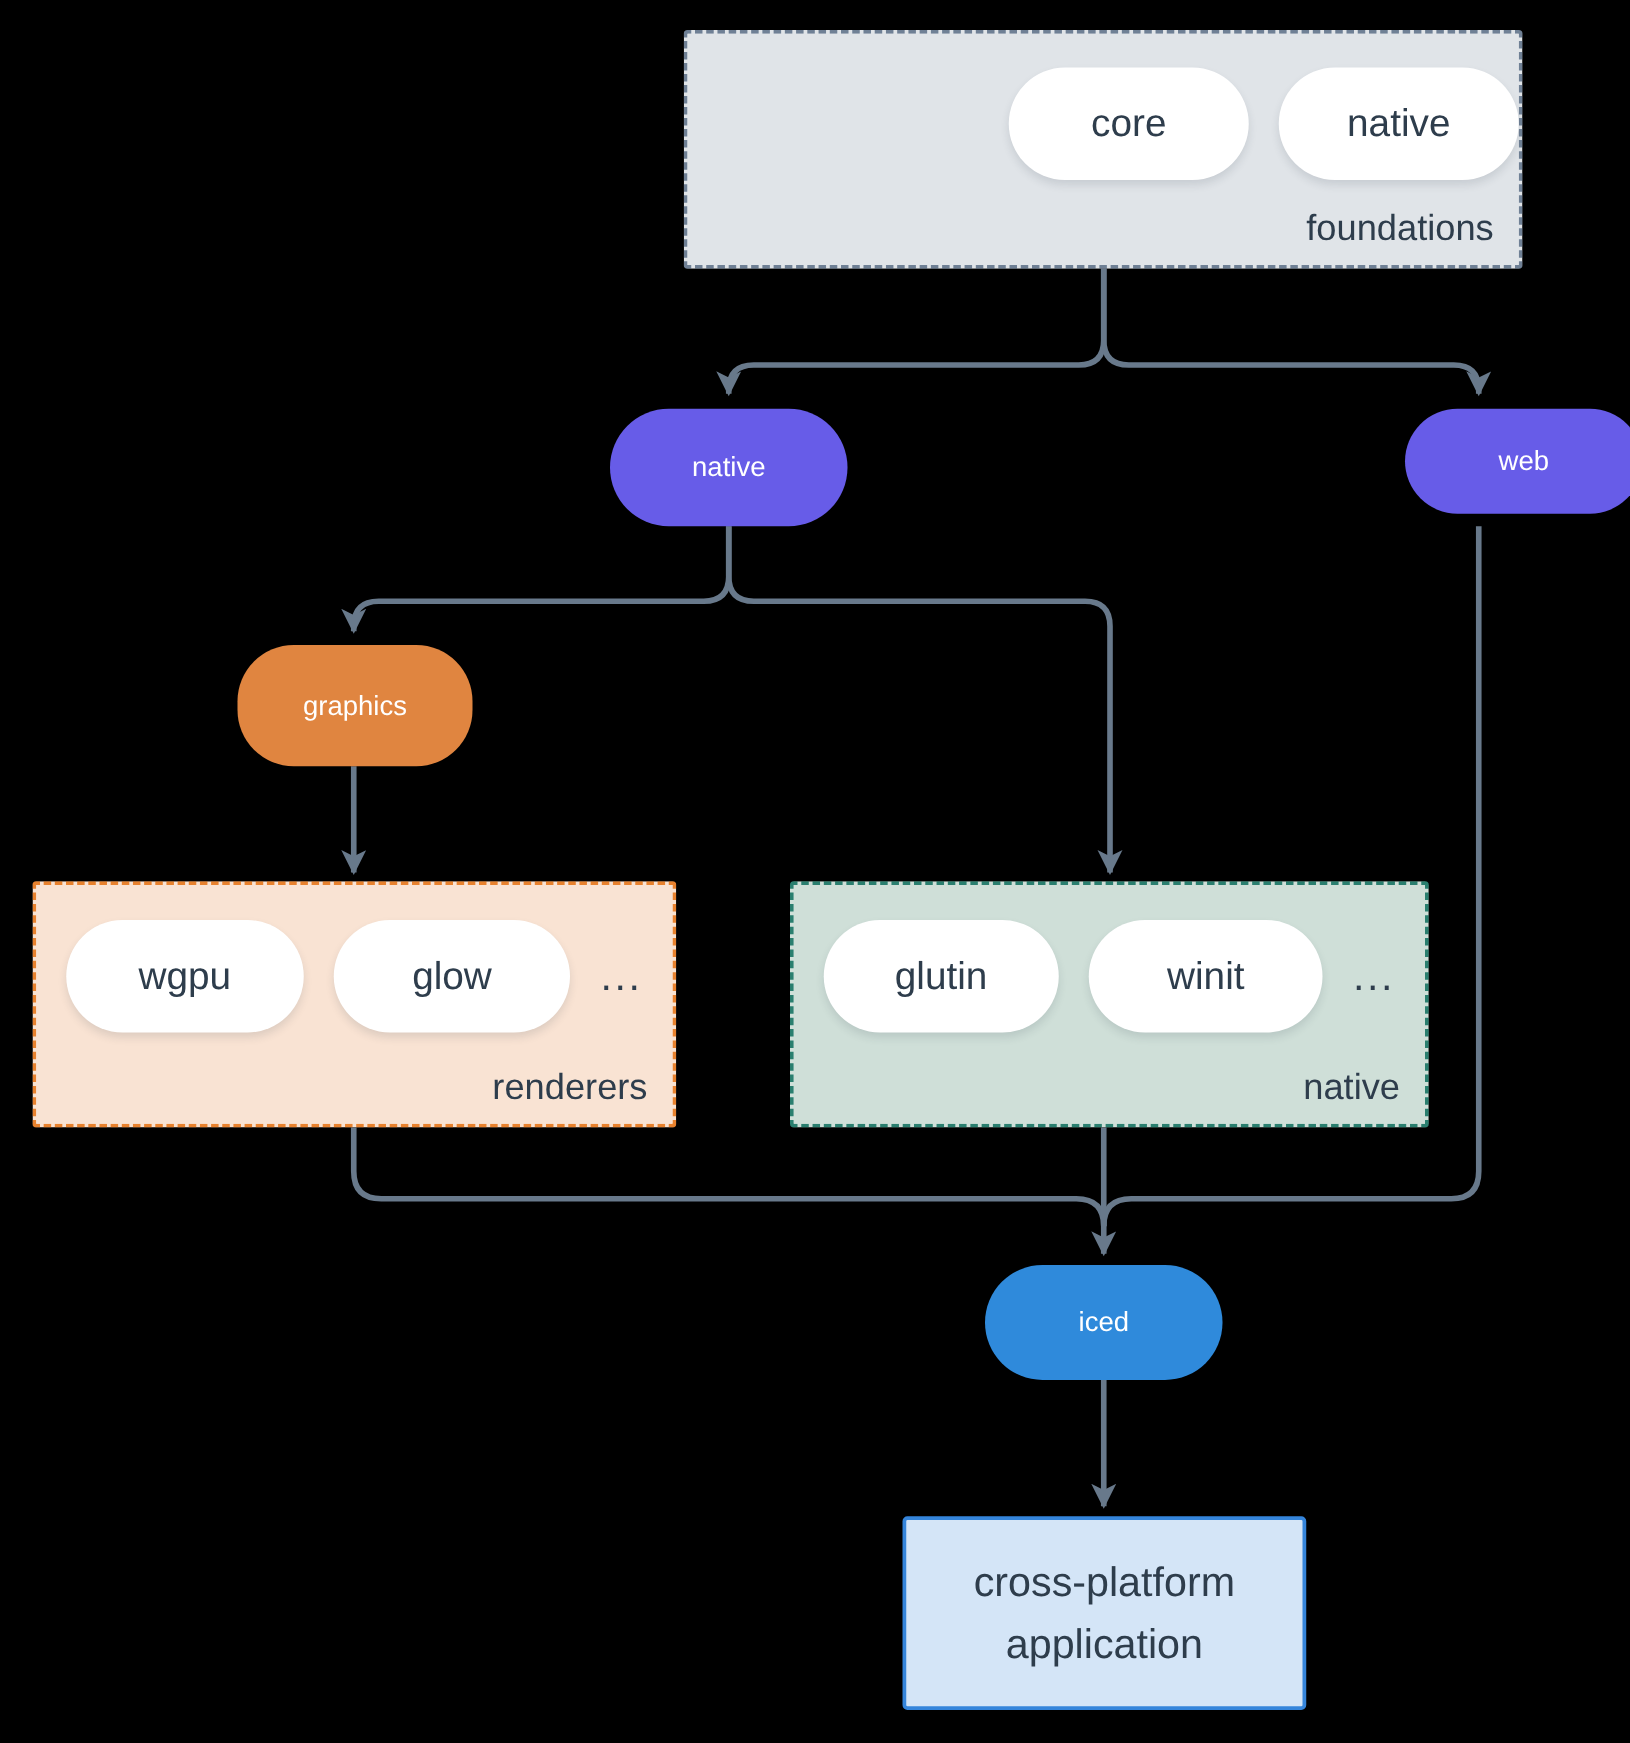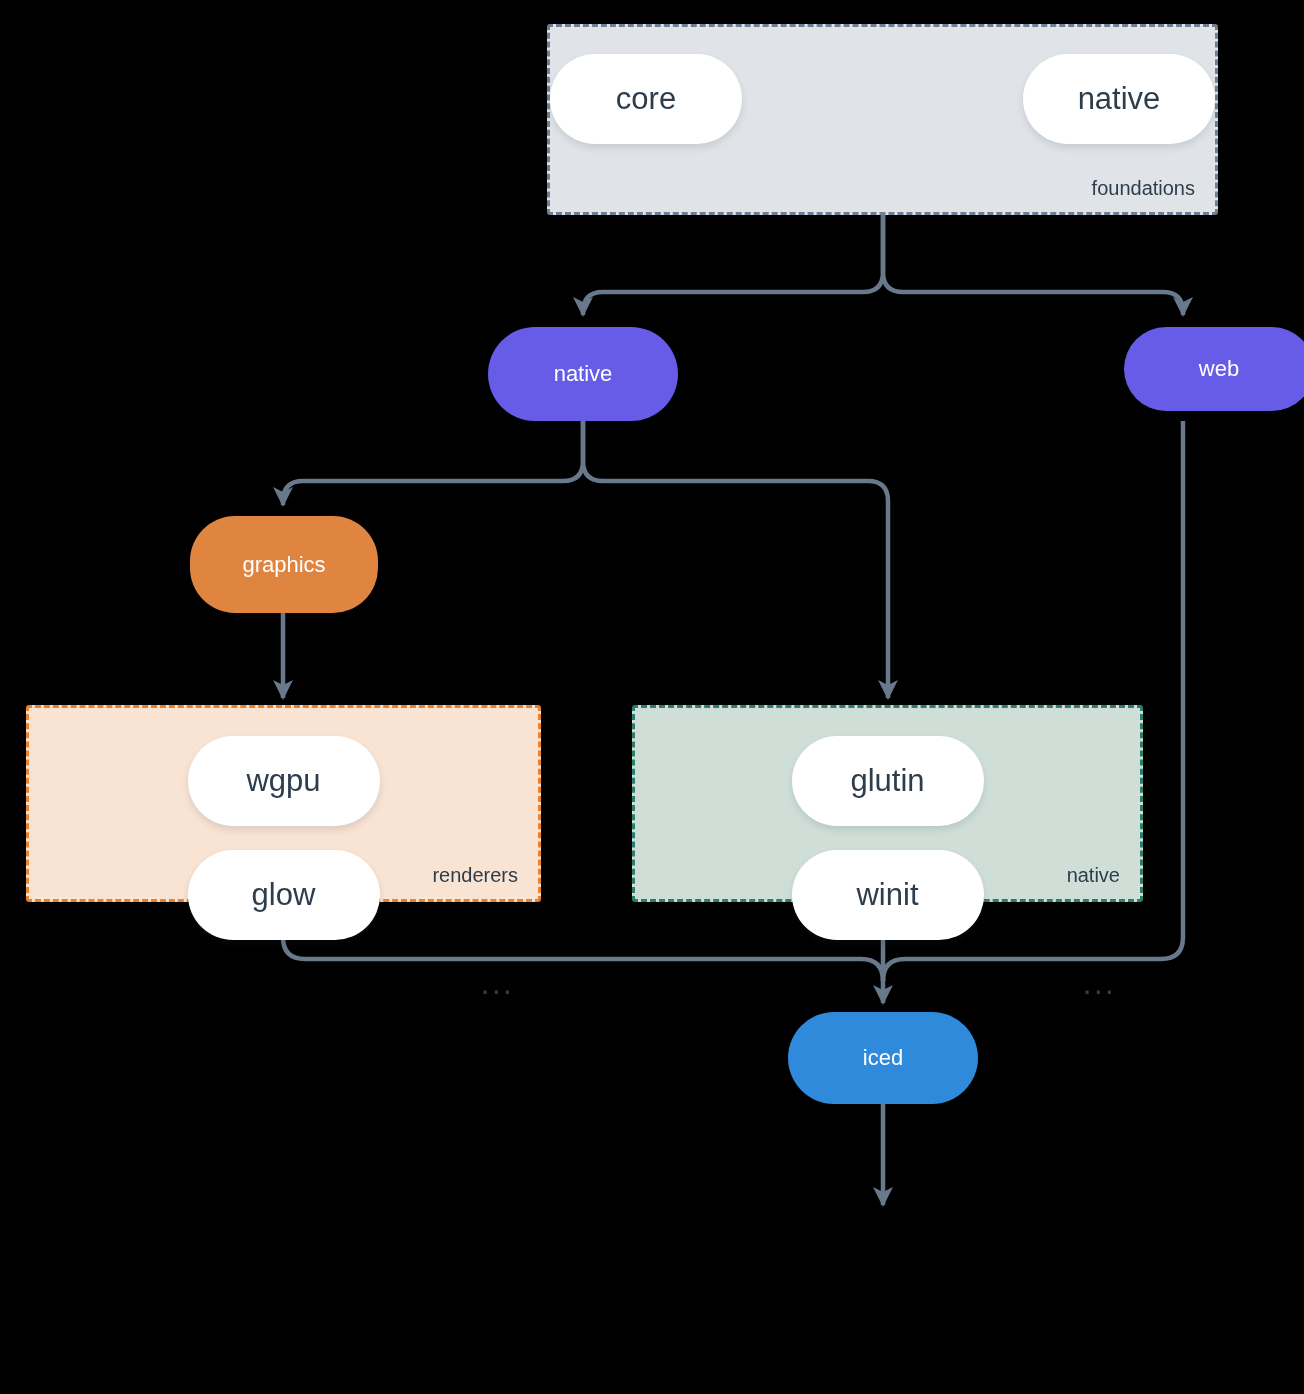--- a/index.html
+++ b/index.html
@@ -45,35 +45,35 @@
     left: 26px; top: 705px; width: 515px; height: 197px;
     background: var(--renderers_fill, #f9e3d3);
     border: 3px dashed var(--renderers_border, #e8822e);
   }
   .group.shells {
     left: 632px; top: 705px; width: 511px; height: 197px;
     background: var(--shells_fill, #cfdfd8);
     border: 3px dashed var(--shells_border, #2a7f6f);
   }
   .pill-row { display: flex; align-items: center; gap: 24px; }
-  .foundations .pill-row { justify-content: space-between; padding-top: 27px; }
-  .renderers .pill-row, .shells .pill-row { padding: 28px 24px 0 24px; flex-direction: column; }
+  .foundations .pill-row { justify-content: flex-end; padding-top: 27px; }
+  .renderers .pill-row, .shells .pill-row { padding: 28px 24px 0 24px; }
   .white-pill {
     width: 192px; height: 90px;
     background: #fff;
     border-radius: 46px;
     display: flex; align-items: center; justify-content: center;
     font-size: 31px;
     color: var(--text_dark, #2e3d4c);
     box-shadow: 0 4px 7px rgba(40, 55, 70, 0.13);
   }
   .dots { margin-left: auto; font-size: 33px; color: var(--text_dark, #2e3d4c); letter-spacing: 2px; }
   .group-label {
     position: absolute; right: 20px; bottom: 12px;
-    font-size: 20px; color: var(--text_dark, #2e3d4c);
+    font-size: 29px; color: var(--text_dark, #2e3d4c);
   }
 
   
   .app-box {
     position: absolute;
     left: 722px; top: 1213px; width: 323px; height: 155px;
     background: var(--app_fill, #d4e5f7);
     border: 3px solid var(--app_border, #3585db);
     border-radius: 4px;
     display: flex; flex-direction: column;
@@ -131,14 +131,18 @@
     <div class="pill-row">
       <div class="white-pill">glutin</div>
       <div class="white-pill">winit</div>
       <div class="dots">...</div>
     </div>
     <div class="group-label">native</div>
   </div>
 
   <div class="pill iced">iced</div>
 
+  <div class="app-box">
+    <div>cross-platform</div>
+    <div>application</div>
+  </div>
 
 </div>
 
 </body></html>

